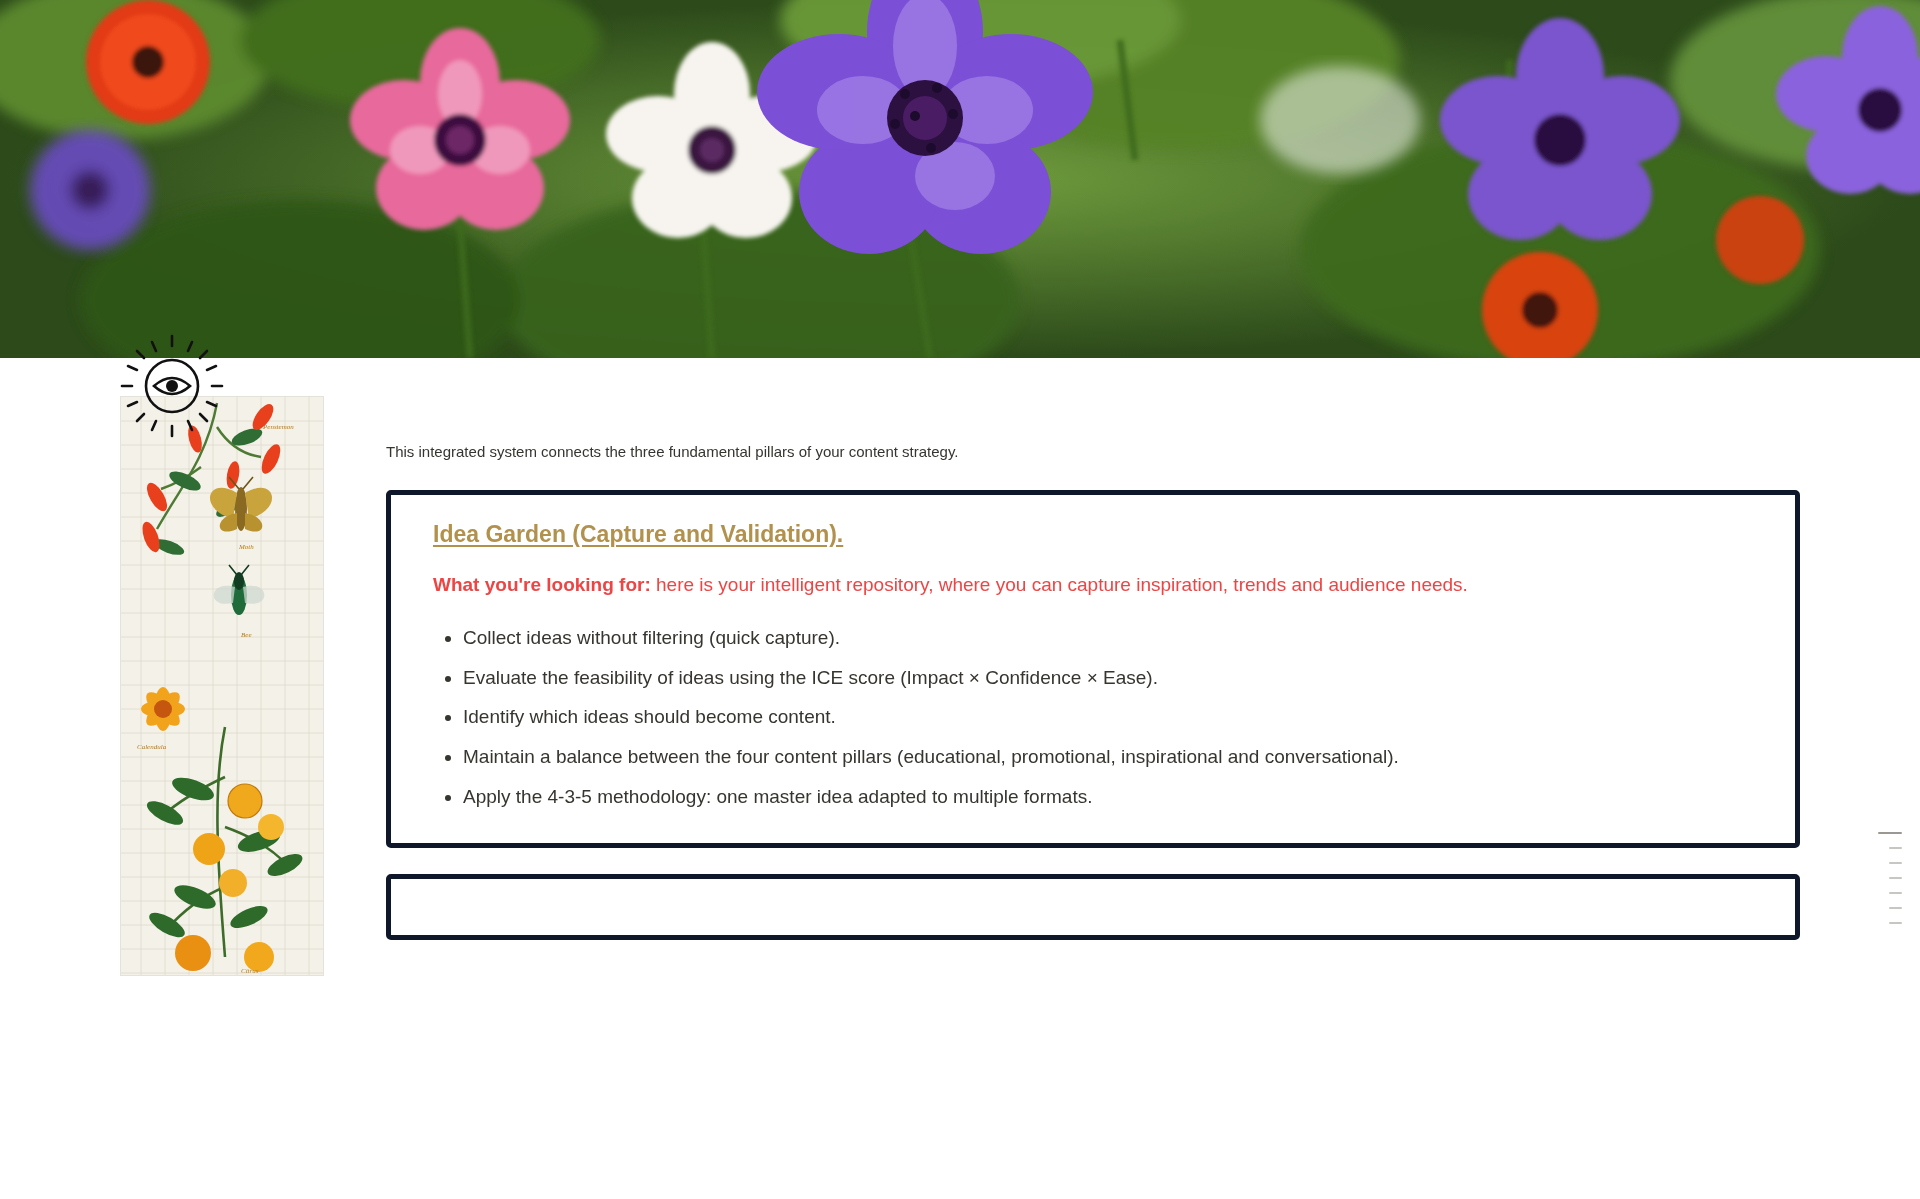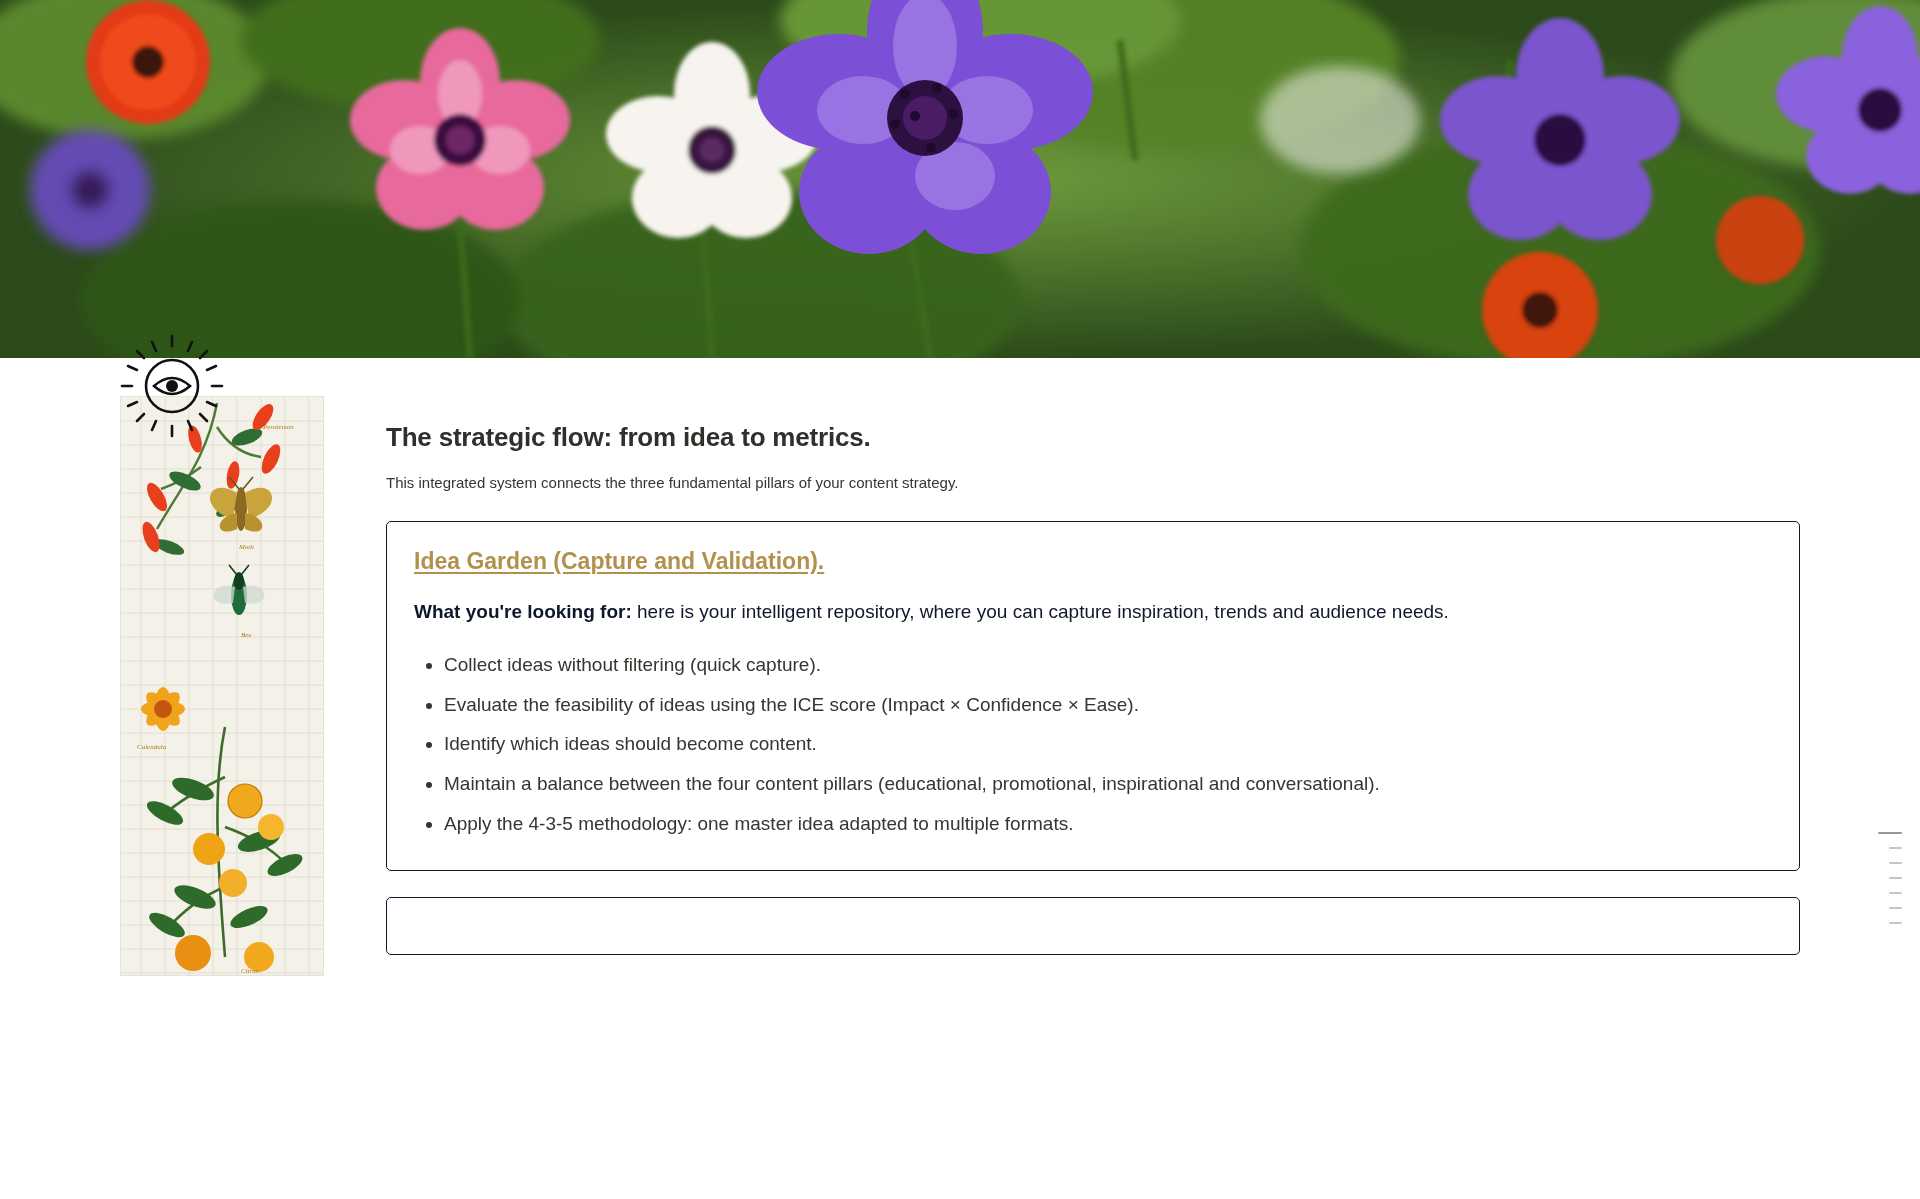--- a/index.html
+++ b/index.html
@@ -96,41 +96,41 @@
     color: #2f2f2c;
   }
   p.flow-desc {
     font-size: 15px;
     line-height: 1.5;
     margin: 19px 0 0 0;
     color: #37352f;
   }
 
   .card {
-    border: 1px solid #0f172a;
+    border: 5px solid #0f172a;
     border-radius: 5px;
-    padding: 26px 30px 30px 27px;
+    padding: 26px 30px 30px 42px;
     margin-top: 26px;
     background: #ffffff;
   }
   .card-title {
     display: inline-block;
     font-size: 23px;
     font-weight: bold;
     color: #b2914c;
     text-decoration: underline;
     text-underline-offset: 3px;
     margin: 0 0 6px 0;
     cursor: pointer;
   }
   .card p {
     font-size: 19px;
     line-height: 1.55;
     margin: 16px 0 0 0;
-    color: #0f172a;
+    color: #ef4444;
   }
   .card p b { font-weight: bold; }
   .card ul {
     margin: 24px 0 0 0;
     padding-left: 30px;
   }
   .card li {
     font-size: 19px;
     line-height: 1.62;
     margin: 9px 0 0 0;
@@ -429,21 +429,20 @@
               <text x="118" y="152">Moth</text>
               <text x="120" y="240">Bee</text>
               <text x="16" y="352">Calendula</text>
               <text x="120" y="576">Citrus</text>
             </g>
           </svg>
         </div>
       </div>
 
       <div class="col-right">
-        <h3 class="flow-title">The strategic flow: from idea to metrics.</h3>
         <p class="flow-desc">This integrated system connects the three fundamental pillars of your content strategy.</p>
 
         <div class="card">
           <a class="card-title">Idea Garden (Capture and Validation).</a>
           <p>
             <b>What you're looking for:</b><span> here is your intelligent repository, where you can capture inspiration, trends and audience needs.</span>
           </p>
           <ul>
             <li>Collect ideas without filtering (quick capture).</li>
             <li>Evaluate the feasibility of ideas using the ICE score (Impact × Confidence × Ease).</li>

